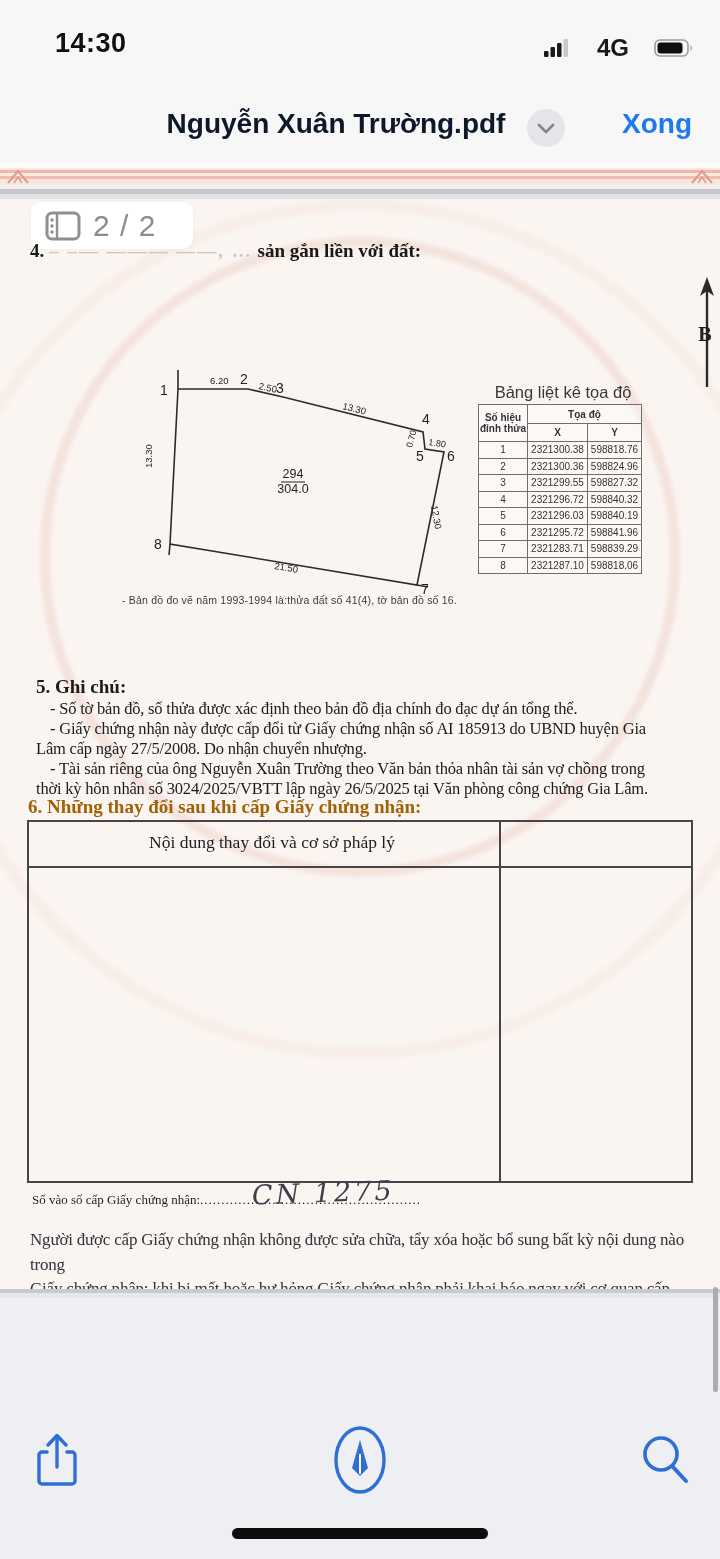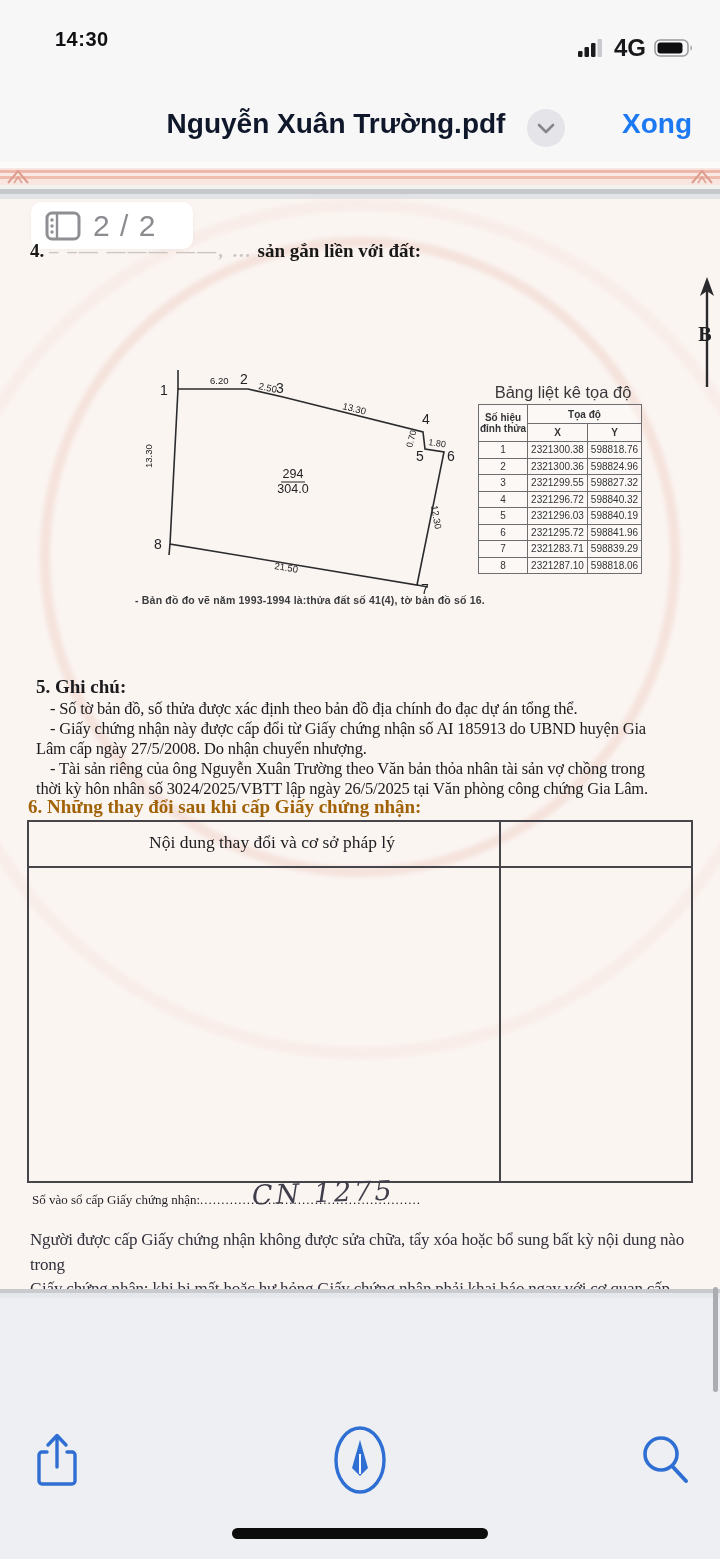--- a/index.html
+++ b/index.html
@@ -2,22 +2,22 @@
 <html><head>
 <meta charset="utf-8">
 <style>
   * { margin:0; padding:0; box-sizing:border-box; }
   html,body { background:#d0d2d6; }
   .screen{ position:relative; width:720px; height:1559px; margin:0 auto; overflow:hidden;
            background:#edeff3; font-family:"Liberation Sans","DejaVu Sans",sans-serif; }
 
   
   .chrome-top{ position:absolute; top:0; left:0; width:720px; height:162px; background:#f7f7f8; }
-  .time{ position:absolute; top:28px; left:55px; font-size:20px; font-weight:700; color:#101013; letter-spacing:.5px;}
-  .status-right{ position:absolute; top:34px; right:26px; display:flex; align-items:center; gap:8px; }
+  .time{ position:absolute; top:28px; left:55px; font-size:27px; font-weight:700; color:#101013; letter-spacing:.5px;}
+  .status-right{ position:absolute; top:34px; right:26px; display:flex; align-items:center; gap:25px; }
   .net{ font-size:24px; font-weight:600; color:#18181b; }
   .nav-title-row{ position:absolute; top:106px; left:0; width:720px; height:48px; }
   .nav-title{ position:absolute; left:150px; top:2px; width:372px; text-align:center; font-size:28px; font-weight:700; color:#0f172a; white-space:nowrap;}
   .chev-btn{ position:absolute; left:527px; top:3px; width:38px; height:38px; border-radius:50%; background:#e4e4e9; display:flex; align-items:center; justify-content:center; }
   .done-btn{ position:absolute; right:28px; top:2px; font-size:28px; font-weight:600; color:#1c79f2;margin-left:23px; }
 
   
   .p1-sliver{ position:absolute; top:162px; left:0; width:720px; height:6px; background:#fdfbfa; }
   .deco-band{ position:absolute; top:168px; left:0; width:720px; height:17px;
       background:linear-gradient(#f9e6e0 0 2px,#eeb7aa 2px 5px,#faeae5 5px 8px,#efbcae 8px 11px,#f9e6e0 11px 17px); }
@@ -37,21 +37,21 @@
       border-radius:10px; display:flex; align-items:center; gap:12px; padding-left:14px; box-shadow:0 0 4px rgba(0,0,0,.04); }
   .page-pill .pp-label{ font-size:30px; font-weight:500; color:#8b8b90; letter-spacing:1px; }
 
   .serif{ font-family:"Liberation Serif","DejaVu Serif",serif; }
 
   .sec4{ position:absolute; left:30px; top:41px; width:680px; font-size:19px; font-weight:700; color:#181817; }
   .sec4 .faded{ color:#cdc5bf; font-weight:700; letter-spacing:2px; }
 
   .north{ position:absolute; left:692px; top:76px; }
 
-  .plot-note{ position:absolute; left:135px; top:395px; font-size:10.5px; font-weight:700; color:#3b3b3d; letter-spacing:.2px; }
+  .plot-note{ position:absolute; left:122px; top:395px; font-size:10.5px; font-weight:400; color:#3b3b3d; letter-spacing:.2px; }
 
   .coord-title{ position:absolute; left:478px; top:184px; width:170px; text-align:center; font-size:16.5px; color:#38383a; }
   table.coord{ position:absolute; left:478px; top:205px; border-collapse:collapse; background:rgba(255,255,255,.35); }
   table.coord th, table.coord td{ border:1px solid #6e6e71; font-size:10px; color:#333336; text-align:center; font-weight:600; }
   table.coord th{ font-weight:600; }
   .c-n{ width:49px; } .c-x{ width:60px; } .c-y{ width:54px; }
   table.coord td{ height:16.5px; font-weight:500; }
   table.coord .hdr1{ height:19px; } table.coord .hdr2{ height:18px; }
 
   .sec5{ position:absolute; left:36px; top:477px; width:690px; color:#1b1b1e; }

